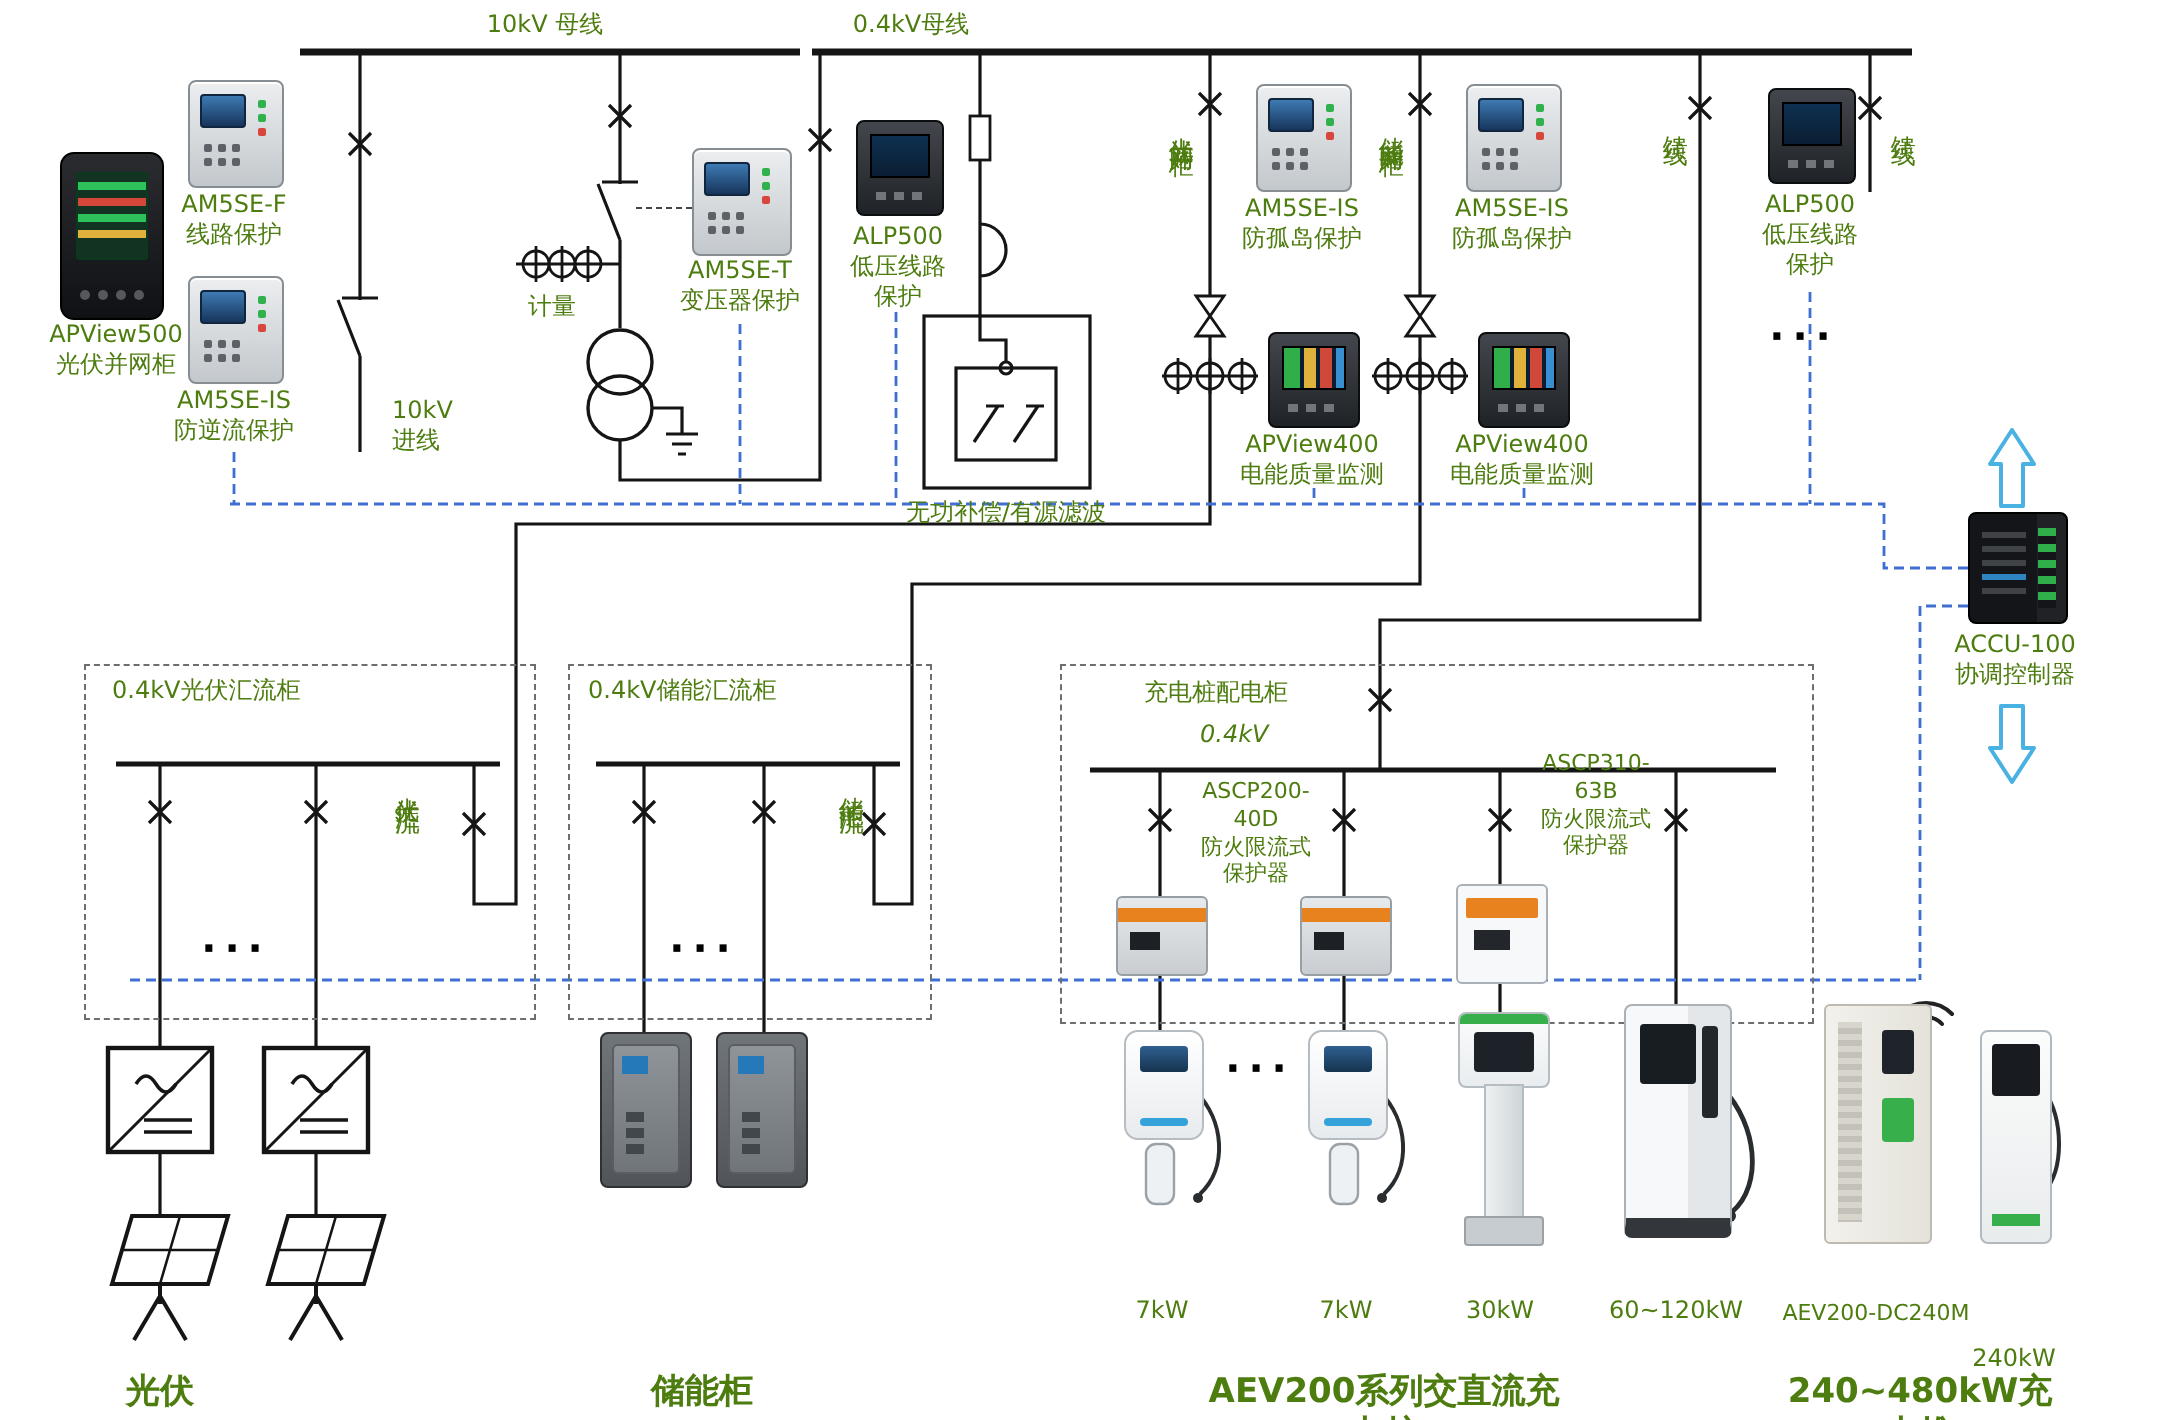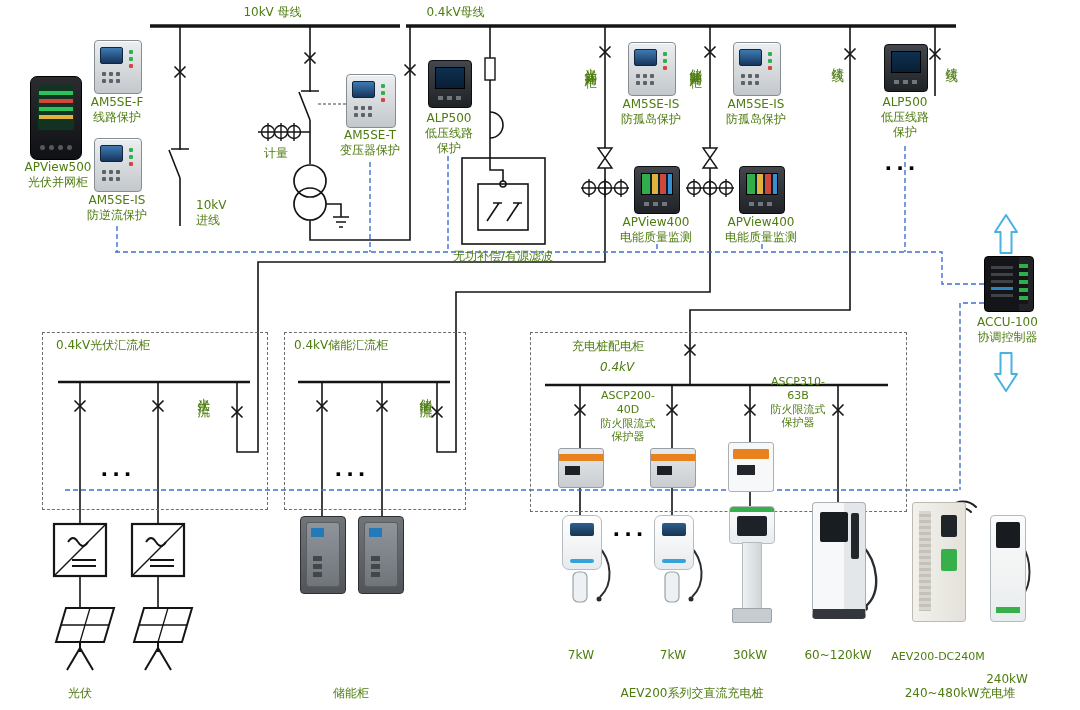--- a/index.html
+++ b/index.html
@@ -5,21 +5,21 @@
   html,body { margin:0; padding:0; background:#fff; }
   .stage { position:relative; width:1080px; height:710px; background:#fff;
            font-family:"DejaVu Sans","Liberation Sans",sans-serif; overflow:hidden; }
   .stage > * { position:absolute; }
   svg.wires { left:0; top:0; }
 
   .lbl  { font-size:12px; line-height:1.25; text-align:center; color:#4d7c0f; white-space:pre-line; }
   .nowrap { white-space:nowrap; }
   .left { text-align:left; }
   .small { font-size:11px; }
-  .cap  { font-size:12px; }
+  .cap  { font-size:17px;font-weight:bold; }
   .vert { writing-mode:vertical-rl; text-orientation:upright; font-size:12.5px; letter-spacing:2px; white-space:nowrap; }
   .dots { font-size:20px; font-weight:700; letter-spacing:4px; line-height:1; text-align:center; color:#000; }
 
   .dashed-box { border:1.5px dashed #6e6e6e; }
 
   .relay { background:linear-gradient(180deg,#eceef0,#c3c8cc); border:1px solid #868e94; border-radius:4px; box-shadow:inset 0 1px 0 #fff; }
   .relay::before { content:""; position:absolute; left:5px; top:6px; width:21px; height:15px; border-radius:2px;
                    background:linear-gradient(180deg,#3e7ab2,#16355c); border:1px solid #10263f; }
   .relay::after  { content:""; position:absolute; left:7px; top:31px; width:4px; height:4px; border-radius:1px; background:#5c6268;
                    box-shadow:7px 0 0 #5c6268,14px 0 0 #5c6268,0 7px 0 #5c6268,7px 7px 0 #5c6268,14px 7px 0 #5c6268,

